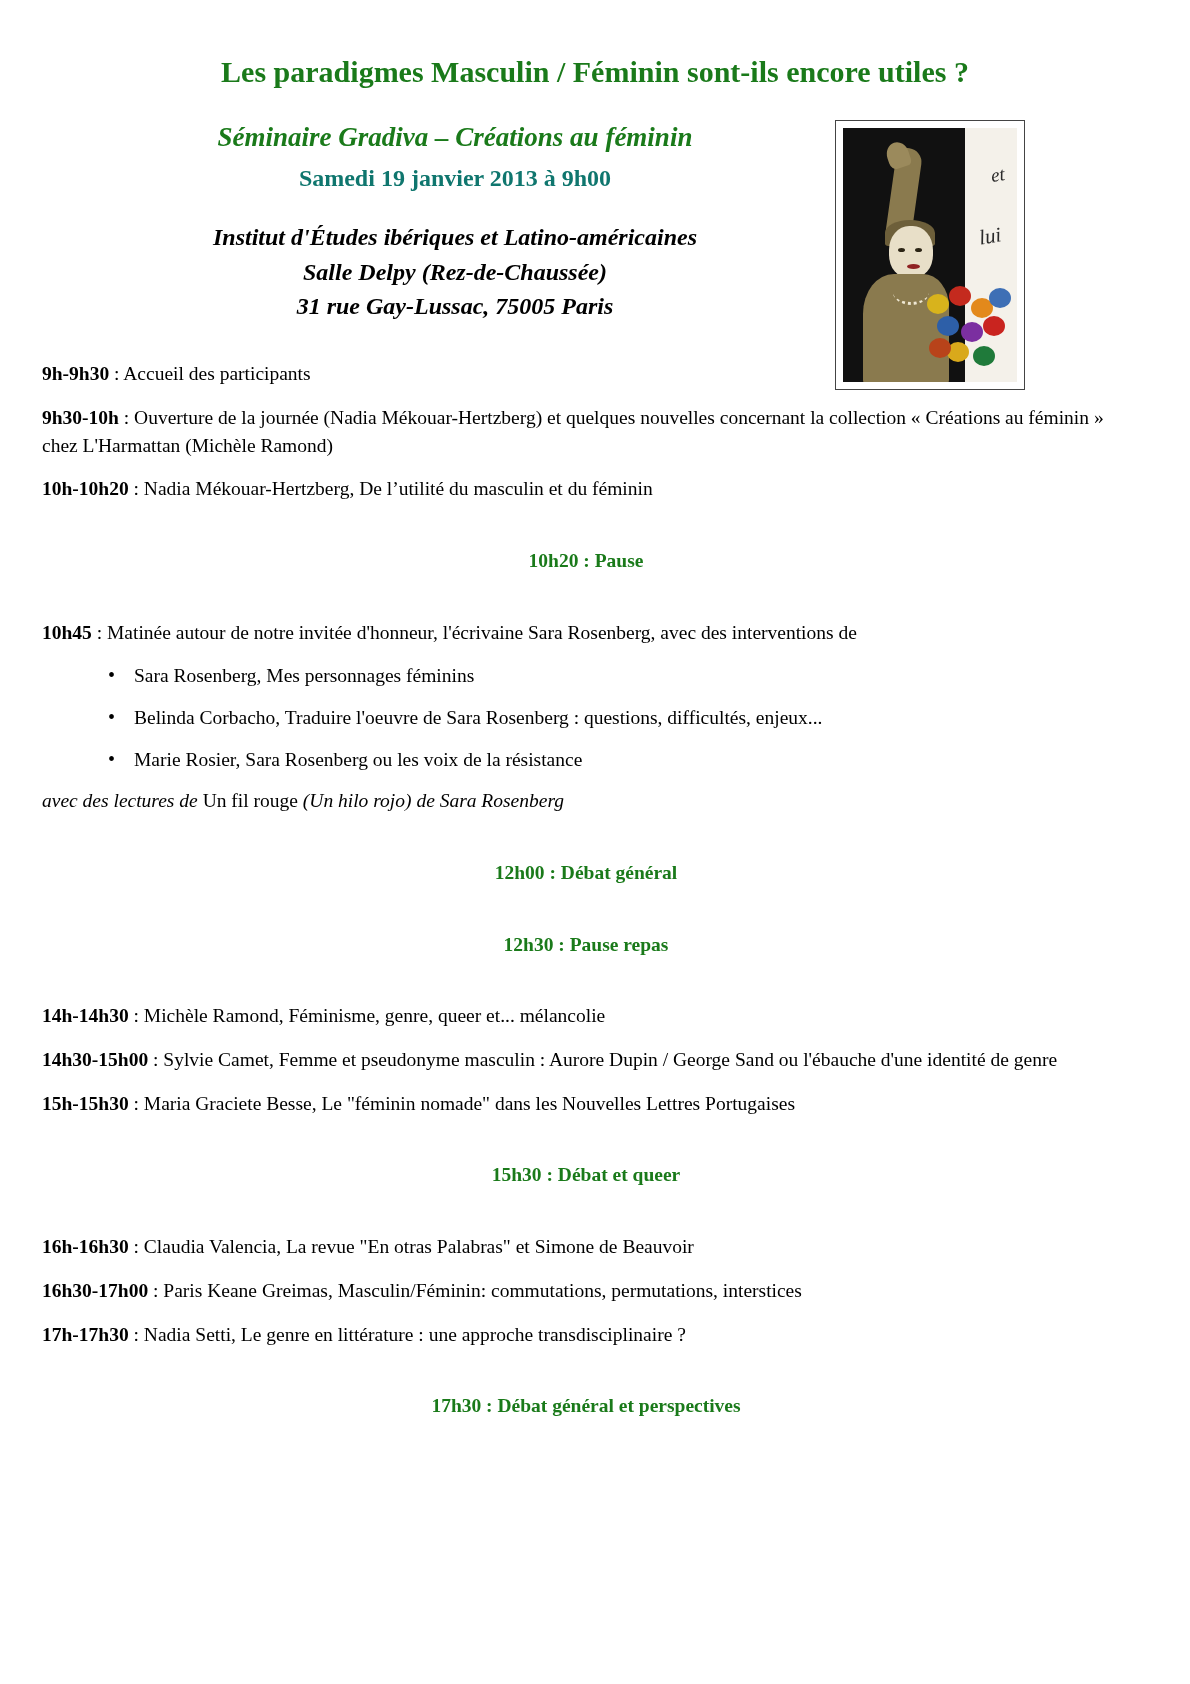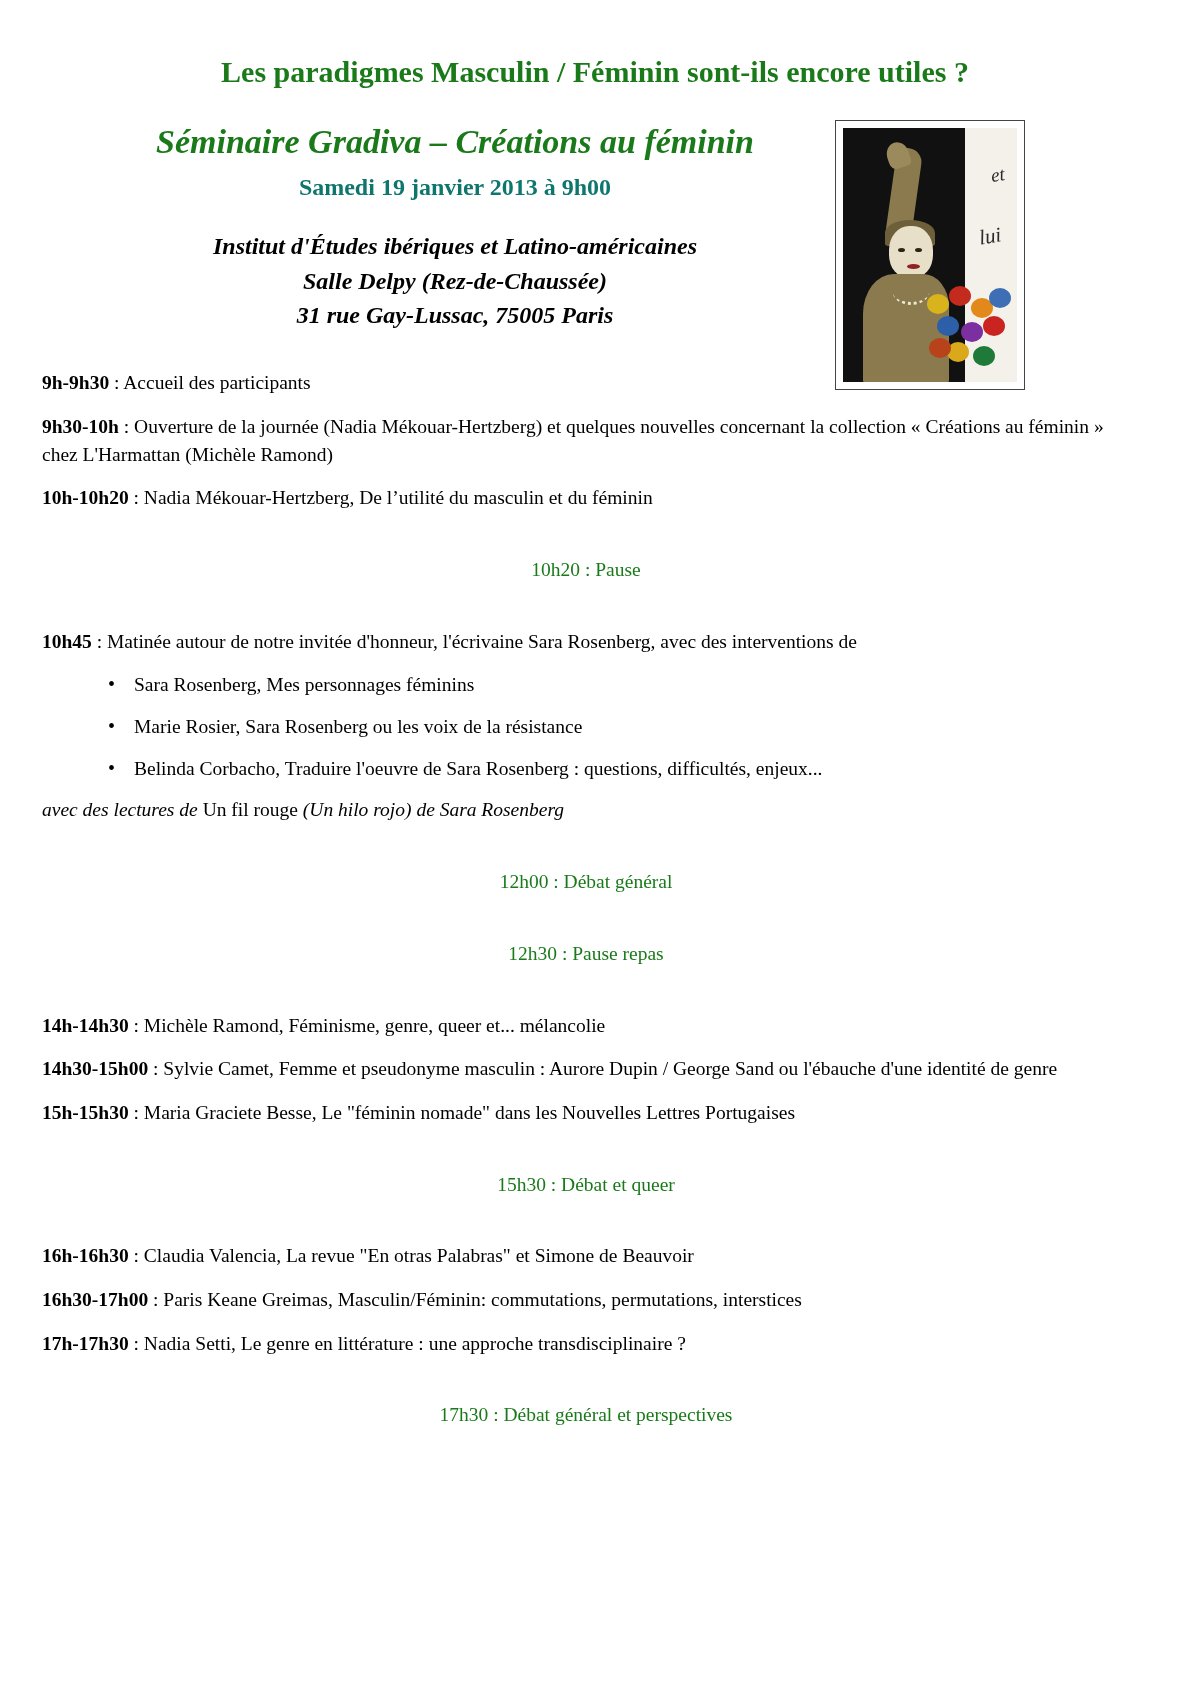--- a/index.html
+++ b/index.html
@@ -39,21 +39,21 @@
     margin-top: 30px;
     padding: 0 40px 0 60px;
   }
 
   .subtitle-wrap {
     width: 790px;
     text-align: center;
   }
   .subtitle-1 {
     color: #1a7a1a;
-    font-size: 34px;
+    font-size: 27px;
     font-weight: bold;
     font-style: italic;
     line-height: 1.3;
   }
   .subtitle-2 {
     color: #0f766e;
     font-size: 24px;
     font-weight: bold;
     margin-top: 8px;
     line-height: 1.3;
@@ -224,21 +224,21 @@
     margin: 0 0 16px 0;
     text-align: left;
   }
   .entry .time { font-weight: bold; }
   .entry .ttl { }
   .entry .plain { font-style: normal; }
 
   .center-green {
     text-align: center;
     color: #1a7a1a;
-    font-weight: normal;
+    font-weight: bold;
     font-size: 19.5px;
     margin: 44px 0 44px 0;
   }
 
   ul.speakers {
     list-style: none;
     margin: 2px 0 10px 0;
     padding: 0 0 0 30px;
   }
   ul.speakers li {
@@ -313,22 +313,22 @@
   </div>
 
   <div class="programme" id="programme">
       <p class="entry"><span class="time">9h-9h30</span><span> : Accueil des participants</span></p>
       <p class="entry"><span class="time">9h30-10h</span><span> : Ouverture de la journée (Nadia Mékouar-Hertzberg) et quelques nouvelles concernant la collection « Créations au féminin » chez L'Harmattan (Michèle Ramond)</span></p>
       <p class="entry"><span class="time">10h-10h20</span><span> : Nadia Mékouar-Hertzberg, </span><span class="ttl">De l’utilité du masculin et du féminin</span></p>
       <div class="center-green">10h20 : Pause</div>
       <p class="entry"><span class="time">10h45</span><span> : Matinée autour de notre invitée d'honneur, l'écrivaine Sara Rosenberg, avec des interventions de</span></p>
       <ul class="speakers">
         <li><span>Sara Rosenberg, </span><span class="ttl">Mes personnages féminins</span></li>
+        <li><span>Belinda Corbacho, </span><span class="ttl">Traduire l'oeuvre de Sara Rosenberg : questions, difficultés, enjeux...</span></li>
         <li><span>Marie Rosier, </span><span class="ttl">Sara Rosenberg ou les voix de la résistance</span></li>
-        <li><span>Belinda Corbacho, </span><span class="ttl">Traduire l'oeuvre de Sara Rosenberg : questions, difficultés, enjeux...</span></li>
       </ul>
       <p class="lectures"><span>avec des lectures de </span><span class="roman">Un fil rouge </span><span>(Un hilo rojo) de Sara Rosenberg</span></p>
       <div class="center-green">12h00 : Débat général</div>
       <div class="center-green">12h30 : Pause repas</div>
       <p class="entry"><span class="time">14h-14h30</span><span> : Michèle Ramond, </span><span class="ttl">Féminisme, genre, </span><span class="plain">queer </span><span class="ttl">et... mélancolie</span></p>
       <p class="entry"><span class="time">14h30-15h00</span><span> : Sylvie Camet, </span><span class="ttl">Femme et pseudonyme masculin : Aurore Dupin / George Sand ou l'ébauche d'une identité de genre</span></p>
       <p class="entry"><span class="time">15h-15h30</span><span> : Maria Graciete Besse, </span><span class="ttl">Le "féminin nomade" dans les Nouvelles Lettres Portugaises</span></p>
       <div class="center-green">15h30 : Débat et queer</div>
       <p class="entry"><span class="time">16h-16h30</span><span> : Claudia Valencia, </span><span class="ttl">La revue "En otras Palabras" et Simone de Beauvoir</span></p>
       <p class="entry"><span class="time">16h30-17h00</span><span> : Paris Keane Greimas, </span><span class="ttl">Masculin/Féminin: commutations, permutations, interstices</span></p>

